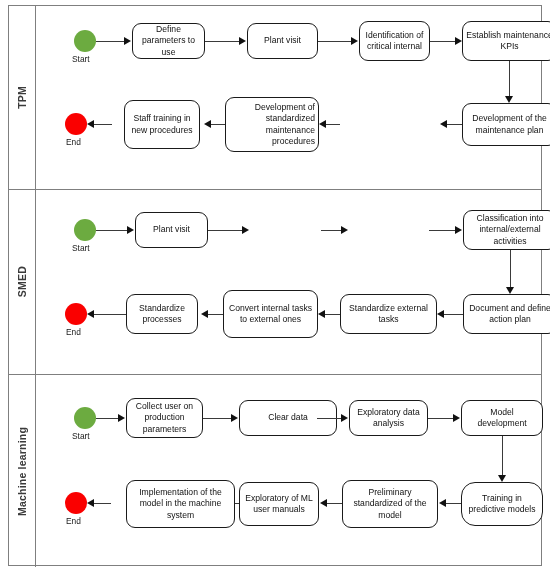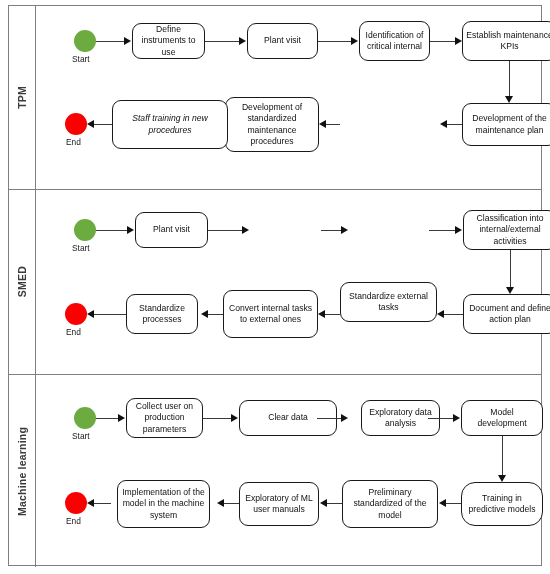--- a/index.html
+++ b/index.html
@@ -139,21 +139,21 @@
       <div class="lane-header">
         <span class="lane-header-label">TPM</span>
       </div>
       <div class="lane-body">
 
         <div class="terminator term-start" style="left:38px;top:24px;width:22px;height:22px;"></div>
         <div class="term-label" style="left:36px;top:48px;">Start</div>
         <div class="conn conn-h" style="left:60px;top:34.5px;width:28px;"></div>
         <div class="arrow arrow-r" style="left:88px;top:30.8px;"></div>
 
-        <div class="node" style="left:96px;top:17px;width:73px;height:36px;">Define instruments to use</div>
+        <div class="node" style="left:96px;top:17px;width:73px;height:36px;">Define parameters to use</div>
         <div class="conn conn-h" style="left:169px;top:34.5px;width:34px;"></div>
         <div class="arrow arrow-r" style="left:203px;top:30.8px;"></div>
 
         <div class="node" style="left:211px;top:17px;width:71px;height:36px;">Plant visit</div>
         <div class="conn conn-h" style="left:282px;top:34.5px;width:33px;"></div>
         <div class="arrow arrow-r" style="left:315px;top:30.8px;"></div>
 
         <div class="node" style="left:323px;top:15px;width:71px;height:40px;">Identification of critical internal</div>
         <div class="conn conn-h" style="left:394px;top:34.5px;width:25px;"></div>
         <div class="arrow arrow-r" style="left:419px;top:30.8px;"></div>
@@ -163,25 +163,25 @@
         <div class="conn conn-v" style="left:473px;top:55px;height:35px;"></div>
         <div class="arrow arrow-d" style="left:469.4px;top:90px;"></div>
 
         <div class="node" style="left:426px;top:97px;width:95px;height:43px;">Development of the maintenance plan</div>
         <div class="conn conn-h" style="left:411px;top:118px;width:15px;"></div>
         <div class="arrow arrow-l" style="left:404px;top:114.3px;"></div>
 
         <div class="conn conn-h" style="left:290px;top:118px;width:14px;"></div>
         <div class="arrow arrow-l" style="left:283px;top:114.3px;"></div>
 
-        <div class="node" style="left:189px;top:91px;width:94px;height:55px;">Development of standardized maintenance procedures</div>
+        <div class="node" style="left:189px;top:91px;width:94px;height:55px;text-align:right;">Development of standardized maintenance procedures</div>
         <div class="conn conn-h" style="left:175px;top:118px;width:14px;"></div>
         <div class="arrow arrow-l" style="left:168px;top:114.3px;"></div>
 
-        <div class="node" style="left:76px;top:94px;width:116px;height:49px;font-style:italic;">Staff training in new procedures</div>
+        <div class="node" style="left:88px;top:94px;width:76px;height:49px;">Staff training in new procedures</div>
         <div class="conn conn-h" style="left:58px;top:118px;width:18px;"></div>
         <div class="arrow arrow-l" style="left:51px;top:114.3px;"></div>
 
         <div class="terminator term-end" style="left:29px;top:107px;width:22px;height:22px;"></div>
         <div class="term-label" style="left:30px;top:131px;">End</div>
       </div>
     </div>
 
     <div class="lane" style="top:183px;height:185px;">
       <div class="lane-header">
@@ -206,21 +206,21 @@
 
         <div class="node" style="left:427px;top:20px;width:94px;height:40px;">Classification into internal/external activities</div>
 
         <div class="conn conn-v" style="left:474px;top:60px;height:37px;"></div>
         <div class="arrow arrow-d" style="left:470.4px;top:97px;"></div>
 
         <div class="node" style="left:427px;top:104px;width:94px;height:40px;">Document and define action plan</div>
         <div class="conn conn-h" style="left:408px;top:124px;width:19px;"></div>
         <div class="arrow arrow-l" style="left:401px;top:120.3px;"></div>
 
-        <div class="node" style="left:304px;top:92px;width:97px;height:40px;">Standardize external tasks</div>
+        <div class="node" style="left:304px;top:104px;width:97px;height:40px;">Standardize external tasks</div>
         <div class="conn conn-h" style="left:289px;top:124px;width:15px;"></div>
         <div class="arrow arrow-l" style="left:282px;top:120.3px;"></div>
 
         <div class="node" style="left:187px;top:100px;width:95px;height:48px;">Convert internal tasks to external ones</div>
         <div class="conn conn-h" style="left:172px;top:124px;width:15px;"></div>
         <div class="arrow arrow-l" style="left:165px;top:120.3px;"></div>
 
         <div class="node" style="left:90px;top:104px;width:72px;height:40px;">Standardize processes</div>
         <div class="conn conn-h" style="left:58px;top:124px;width:32px;"></div>
         <div class="arrow arrow-l" style="left:51px;top:120.3px;"></div>
@@ -242,42 +242,42 @@
         <div class="arrow arrow-r" style="left:82px;top:38.8px;"></div>
 
         <div class="node" style="left:90px;top:23px;width:77px;height:40px;">Collect user on production parameters</div>
         <div class="conn conn-h" style="left:167px;top:42.5px;width:28px;"></div>
         <div class="arrow arrow-r" style="left:195px;top:38.8px;"></div>
 
         <div class="node" style="left:203px;top:25px;width:98px;height:36px;">Clear data</div>
         <div class="conn conn-h" style="left:281px;top:42.5px;width:24px;"></div>
         <div class="arrow arrow-r" style="left:305px;top:38.8px;"></div>
 
-        <div class="node" style="left:313px;top:25px;width:79px;height:36px;margin-left:12px;">Exploratory data analysis</div>
+        <div class="node" style="left:313px;top:25px;width:79px;height:36px;">Exploratory data analysis</div>
         <div class="conn conn-h" style="left:392px;top:42.5px;width:25px;"></div>
         <div class="arrow arrow-r" style="left:417px;top:38.8px;"></div>
 
         <div class="node" style="left:425px;top:25px;width:82px;height:36px;">Model development</div>
 
         <div class="conn conn-v" style="left:466px;top:61px;height:39px;"></div>
         <div class="arrow arrow-d" style="left:462.4px;top:100px;"></div>
 
         <div class="node" style="left:425px;top:107px;width:82px;height:44px;border-radius:14px;">Training in predictive models</div>
         <div class="conn conn-h" style="left:410px;top:128px;width:15px;"></div>
         <div class="arrow arrow-l" style="left:403px;top:124.3px;"></div>
 
         <div class="node" style="left:306px;top:105px;width:96px;height:48px;">Preliminary standardized of the model</div>
         <div class="conn conn-h" style="left:291px;top:128px;width:15px;"></div>
         <div class="arrow arrow-l" style="left:284px;top:124.3px;"></div>
 
         <div class="node" style="left:203px;top:107px;width:80px;height:44px;">Exploratory of ML user manuals</div>
         <div class="conn conn-h" style="left:188px;top:128px;width:15px;"></div>
         <div class="arrow arrow-l" style="left:181px;top:124.3px;"></div>
 
-        <div class="node" style="left:81px;top:105px;width:93px;height:48px;">Implementation of the model in the machine system</div>
+        <div class="node" style="left:90px;top:105px;width:109px;height:48px;">Implementation of the model in the machine system</div>
         <div class="conn conn-h" style="left:58px;top:128px;width:17px;"></div>
         <div class="arrow arrow-l" style="left:51px;top:124.3px;"></div>
 
         <div class="terminator term-end" style="left:29px;top:117px;width:22px;height:22px;"></div>
         <div class="term-label" style="left:30px;top:141px;">End</div>
       </div>
     </div>
 
   </div>
 </div>

